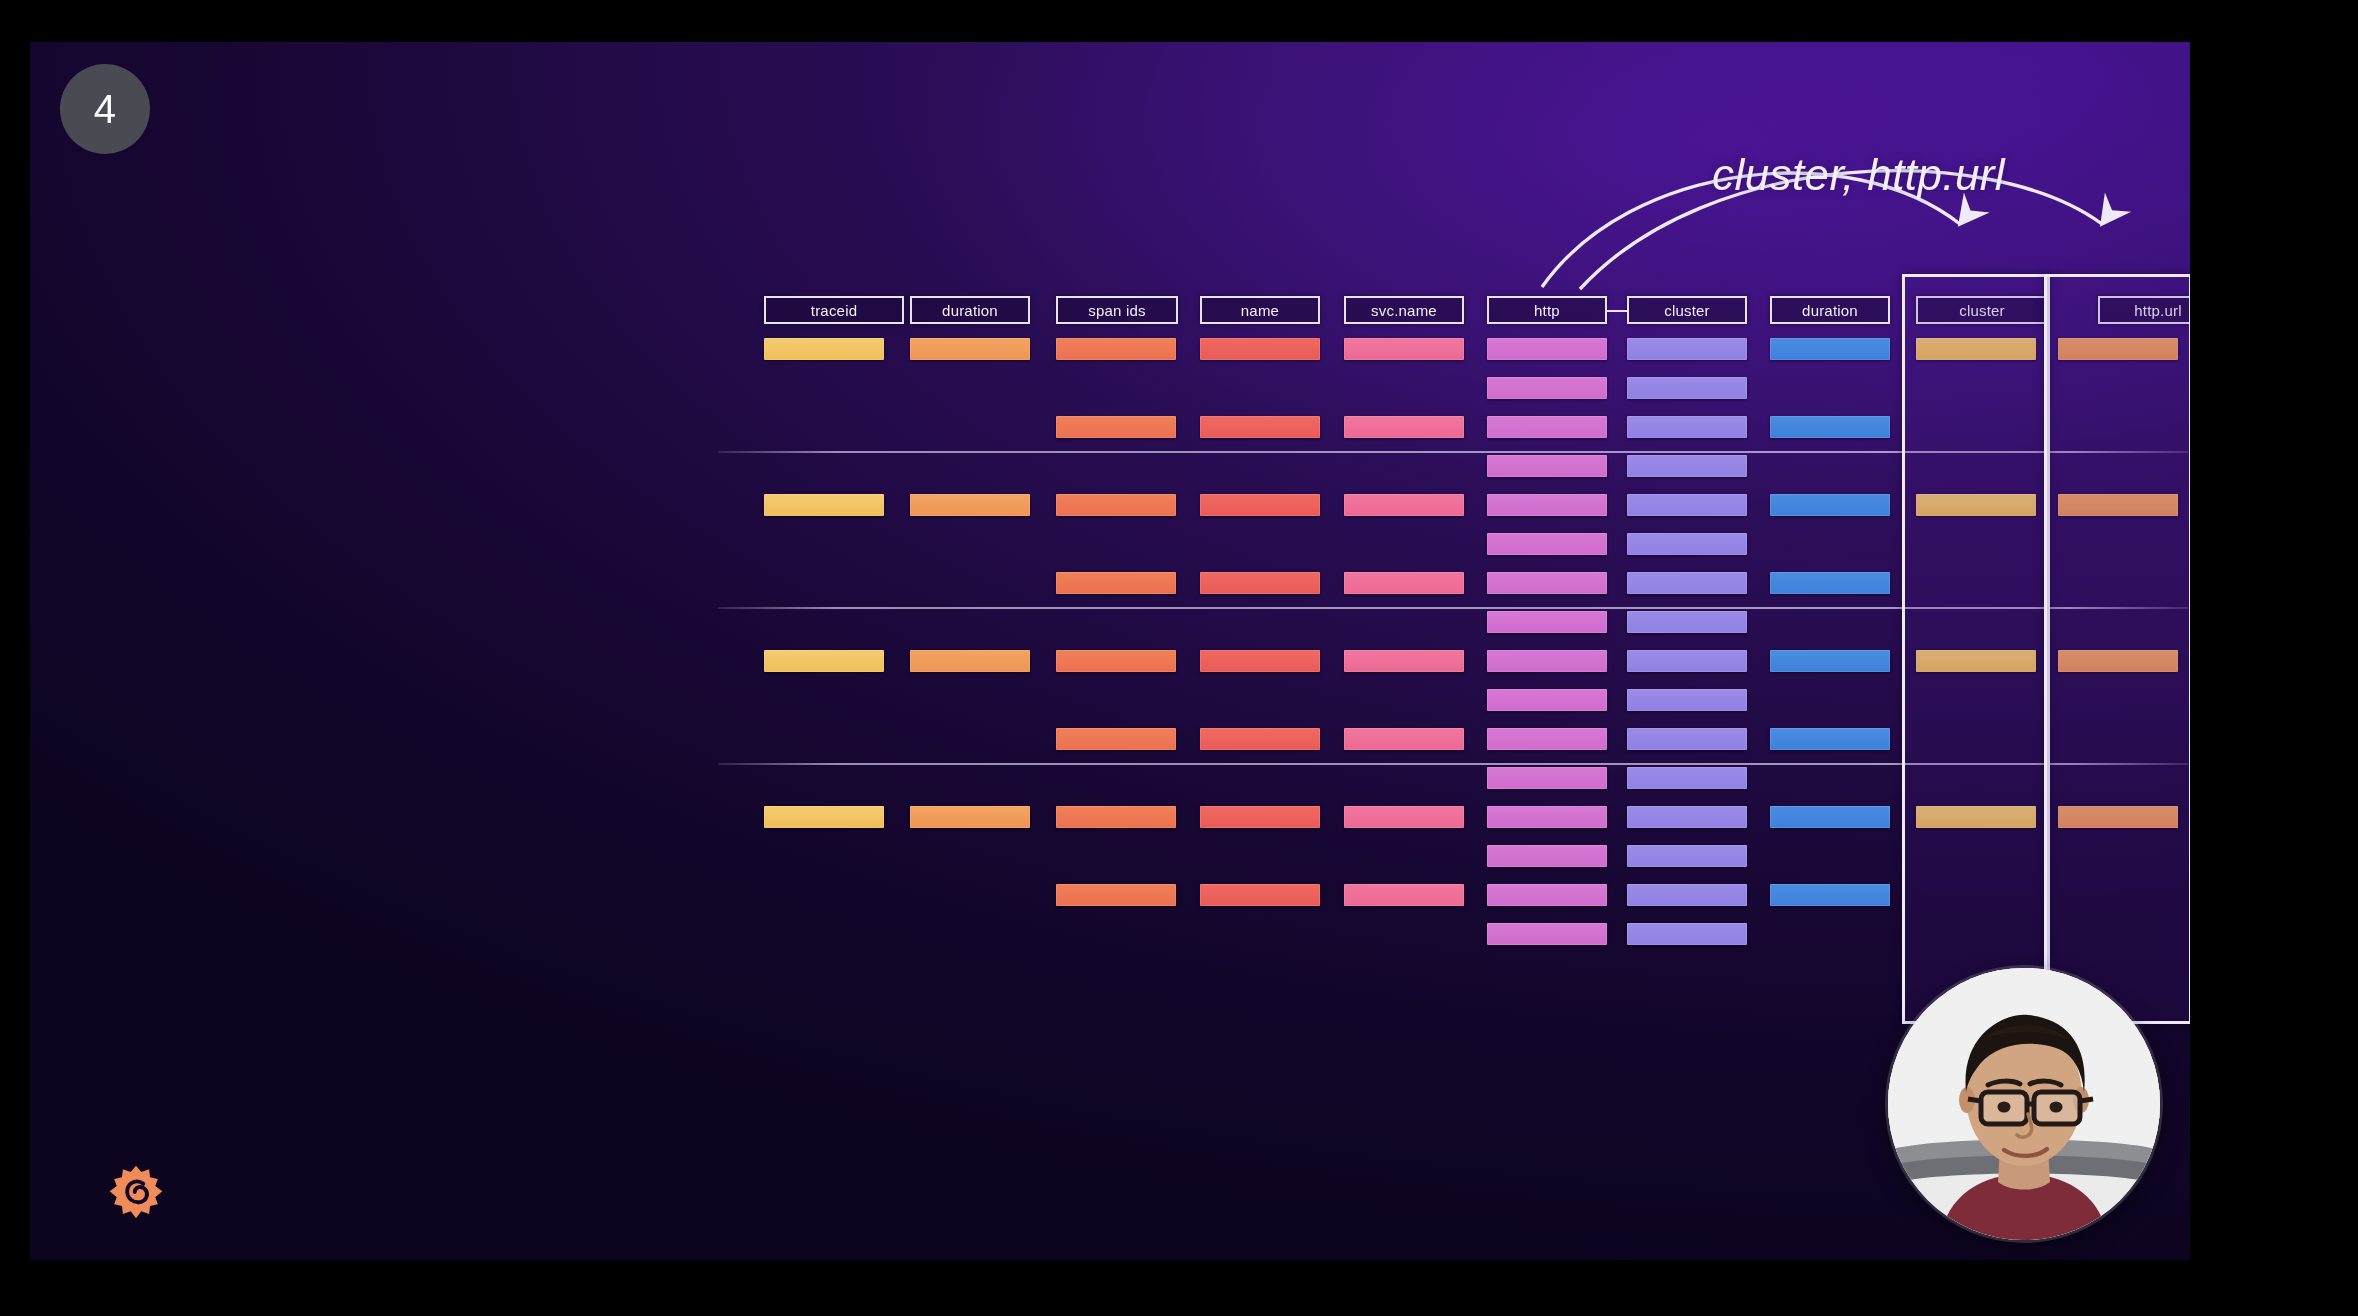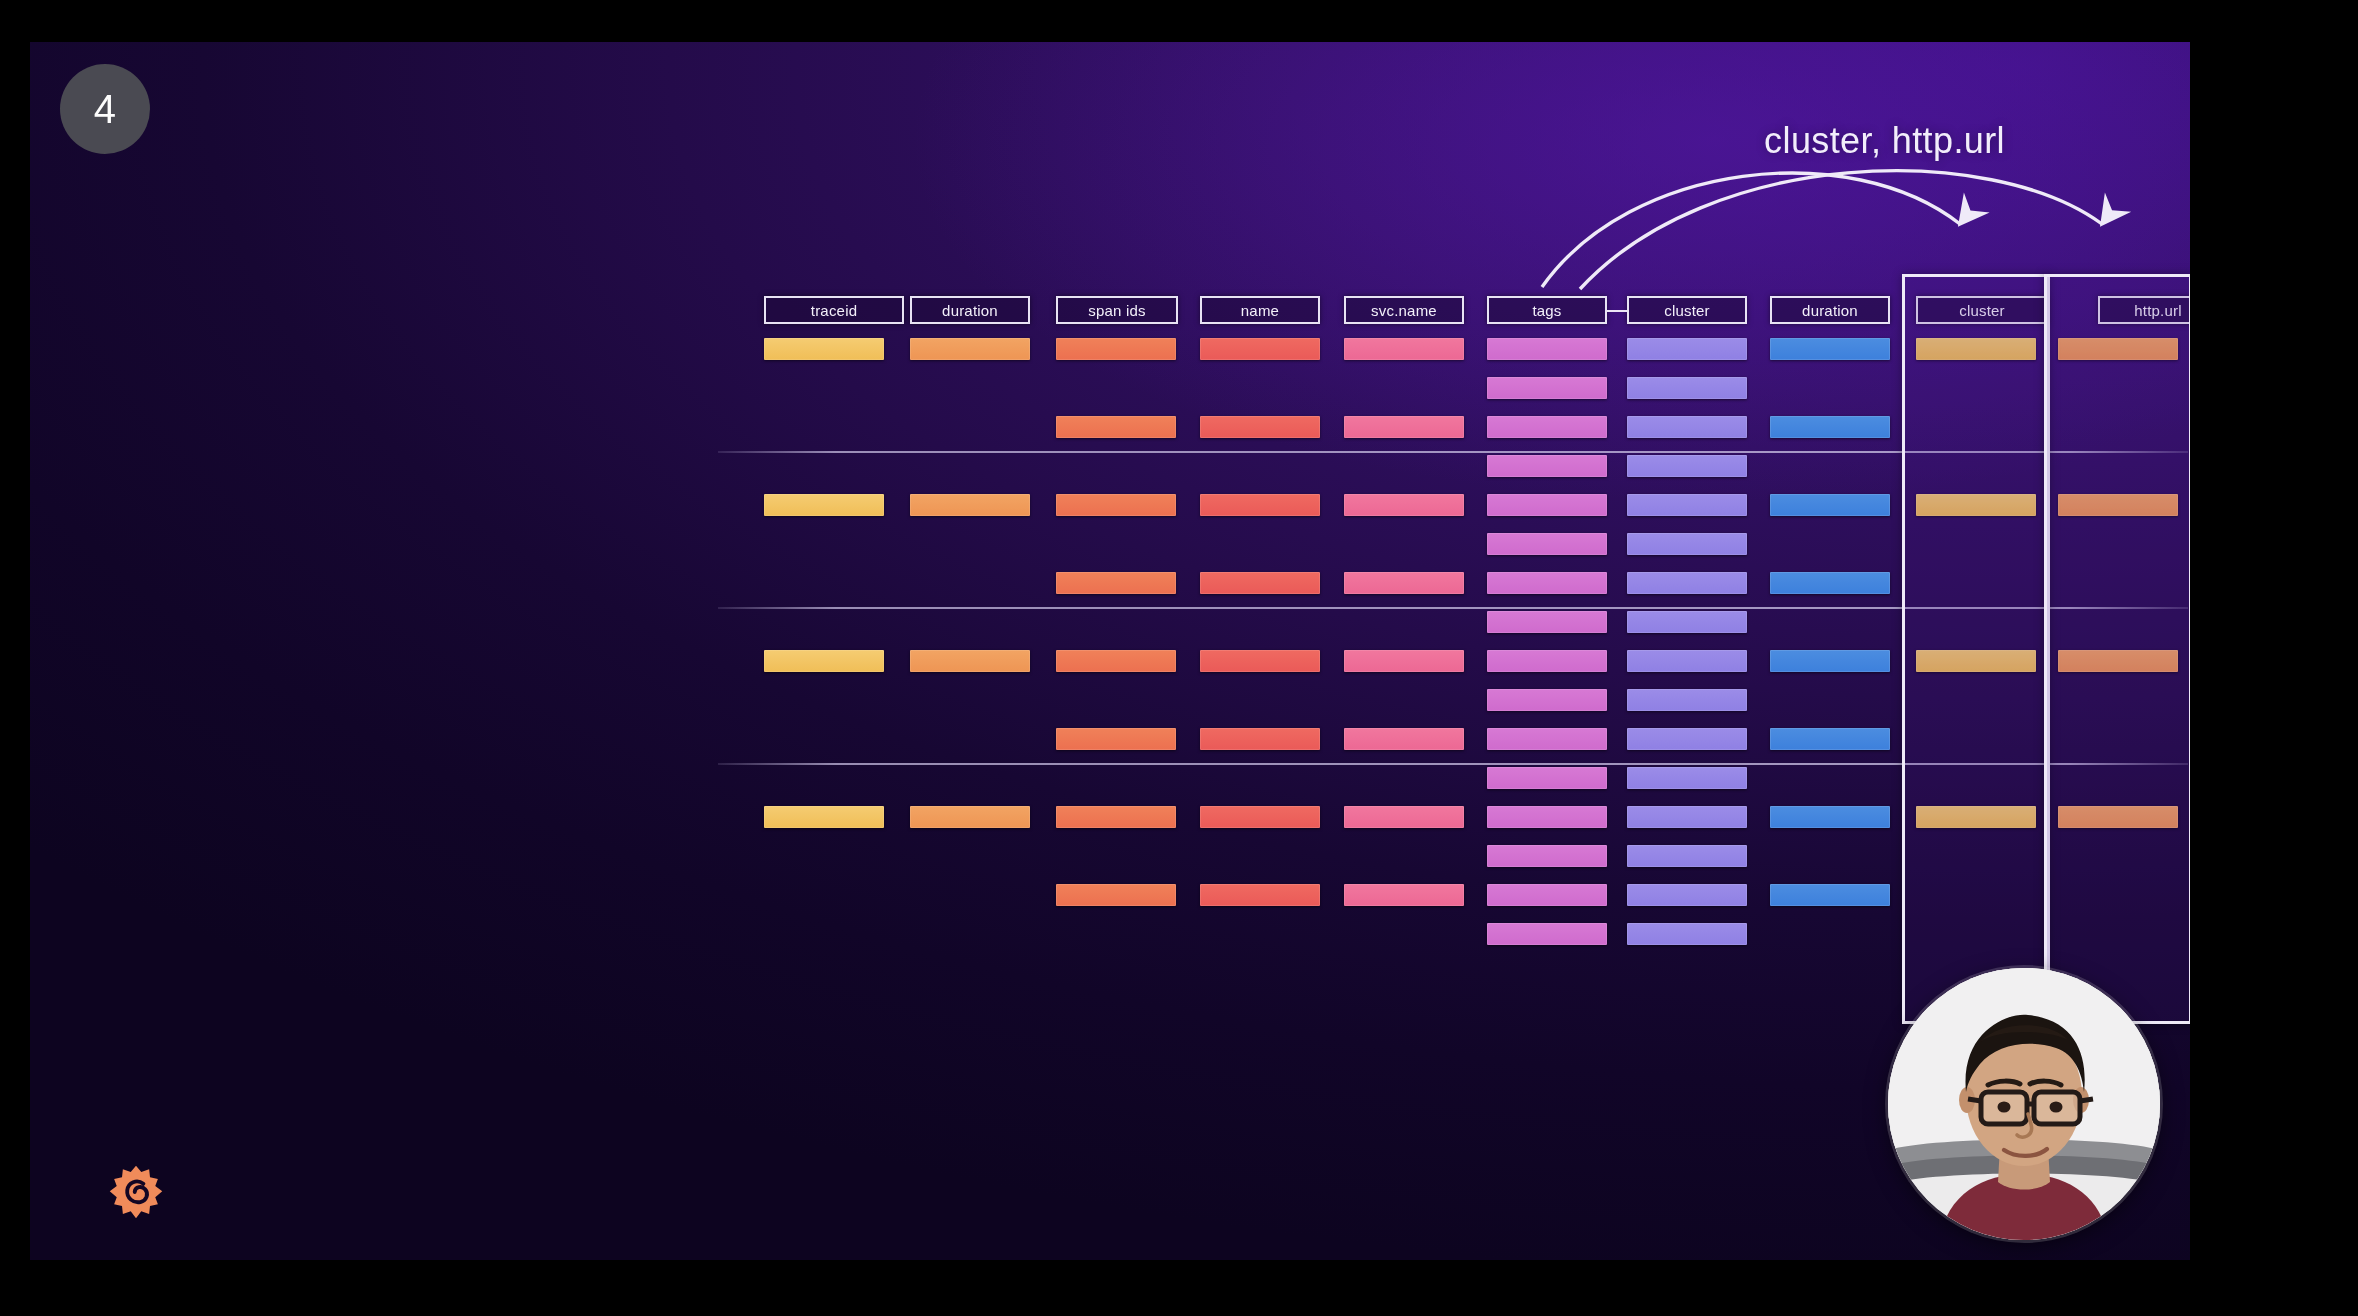--- a/index.html
+++ b/index.html
@@ -45,23 +45,23 @@
     color: #fdfdfd; font-size: 40px; font-weight: 400;
     letter-spacing: .5px;
   }
   #slide-title {
     color: #f4f2f6; font-size: 40px; font-weight: 400;
     letter-spacing: .2px;
   }
 
   
   #annotation {
-    position: absolute; right: 185px; top: 78px;
-    color: #f2eefb; font-size: 36px;
-    font-weight: 400;
+    position: absolute; right: 185px; top: 108px;
+    color: #f2eefb; font-size: 44px;
+    font-style: italic; font-weight: 400;
     letter-spacing: .4px;
     z-index: 6;
     text-shadow: 0 0 10px rgba(0,0,0,.35);
   }
 
   
   #diagram {
     position: absolute;
     left: 0; top: 0; width: 2160px; height: 1218px;
     z-index: 3;
@@ -199,21 +199,21 @@
           <div class="bar" style="left: 0px; width: 120px; top: 296px; background: linear-gradient(rgb(241, 119, 158), rgb(236, 104, 148));"></div>
           <div class="bar" style="left: 0px; width: 120px; top: 374px; background: linear-gradient(rgb(241, 119, 158), rgb(236, 104, 148));"></div>
           <div class="bar" style="left: 0px; width: 120px; top: 452px; background: linear-gradient(rgb(241, 119, 158), rgb(236, 104, 148));"></div>
           <div class="bar" style="left: 0px; width: 120px; top: 530px; background: linear-gradient(rgb(241, 119, 158), rgb(236, 104, 148));"></div>
           <div class="bar" style="left: 0px; width: 120px; top: 608px; background: linear-gradient(rgb(241, 119, 158), rgb(236, 104, 148));"></div>
           <div class="bar" style="left: 0px; width: 120px; top: 686px; background: linear-gradient(rgb(241, 119, 158), rgb(236, 104, 148));"></div>
           <div class="bar" style="left: 0px; width: 120px; top: 764px; background: linear-gradient(rgb(241, 119, 158), rgb(236, 104, 148));"></div>
           <div class="bar" style="left: 0px; width: 120px; top: 842px; background: linear-gradient(rgb(241, 119, 158), rgb(236, 104, 148));"></div>
         </div>
         <div class="col" style="left: 1457px; width: 120px;">
-          <div class="col-header" style="width: 120px;">tags</div>
+          <div class="col-header" style="width: 120px;">http</div>
           <div class="bar" style="left: 0px; width: 120px; top: 296px; background: linear-gradient(rgb(215, 121, 212), rgb(207, 107, 205));"></div>
           <div class="bar" style="left: 0px; width: 120px; top: 335px; background: linear-gradient(rgb(215, 121, 212), rgb(207, 107, 205));"></div>
           <div class="bar" style="left: 0px; width: 120px; top: 374px; background: linear-gradient(rgb(215, 121, 212), rgb(207, 107, 205));"></div>
           <div class="bar" style="left: 0px; width: 120px; top: 413px; background: linear-gradient(rgb(215, 121, 212), rgb(207, 107, 205));"></div>
           <div class="bar" style="left: 0px; width: 120px; top: 452px; background: linear-gradient(rgb(215, 121, 212), rgb(207, 107, 205));"></div>
           <div class="bar" style="left: 0px; width: 120px; top: 491px; background: linear-gradient(rgb(215, 121, 212), rgb(207, 107, 205));"></div>
           <div class="bar" style="left: 0px; width: 120px; top: 530px; background: linear-gradient(rgb(215, 121, 212), rgb(207, 107, 205));"></div>
           <div class="bar" style="left: 0px; width: 120px; top: 569px; background: linear-gradient(rgb(215, 121, 212), rgb(207, 107, 205));"></div>
           <div class="bar" style="left: 0px; width: 120px; top: 608px; background: linear-gradient(rgb(215, 121, 212), rgb(207, 107, 205));"></div>
           <div class="bar" style="left: 0px; width: 120px; top: 647px; background: linear-gradient(rgb(215, 121, 212), rgb(207, 107, 205));"></div>

